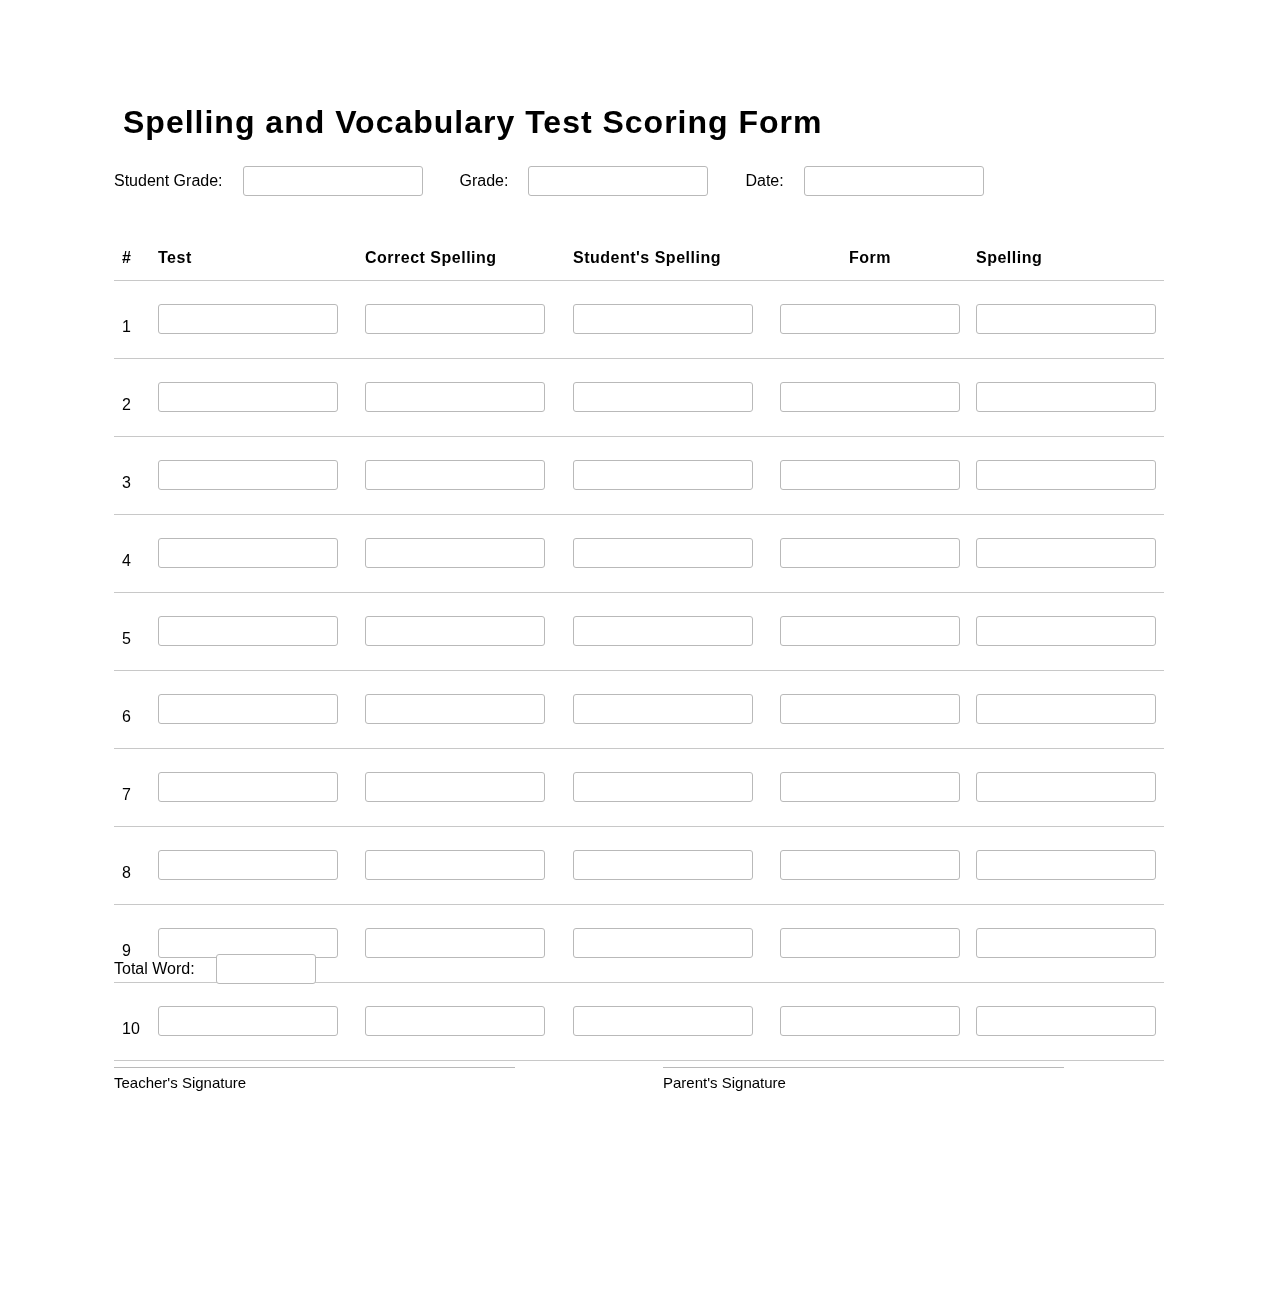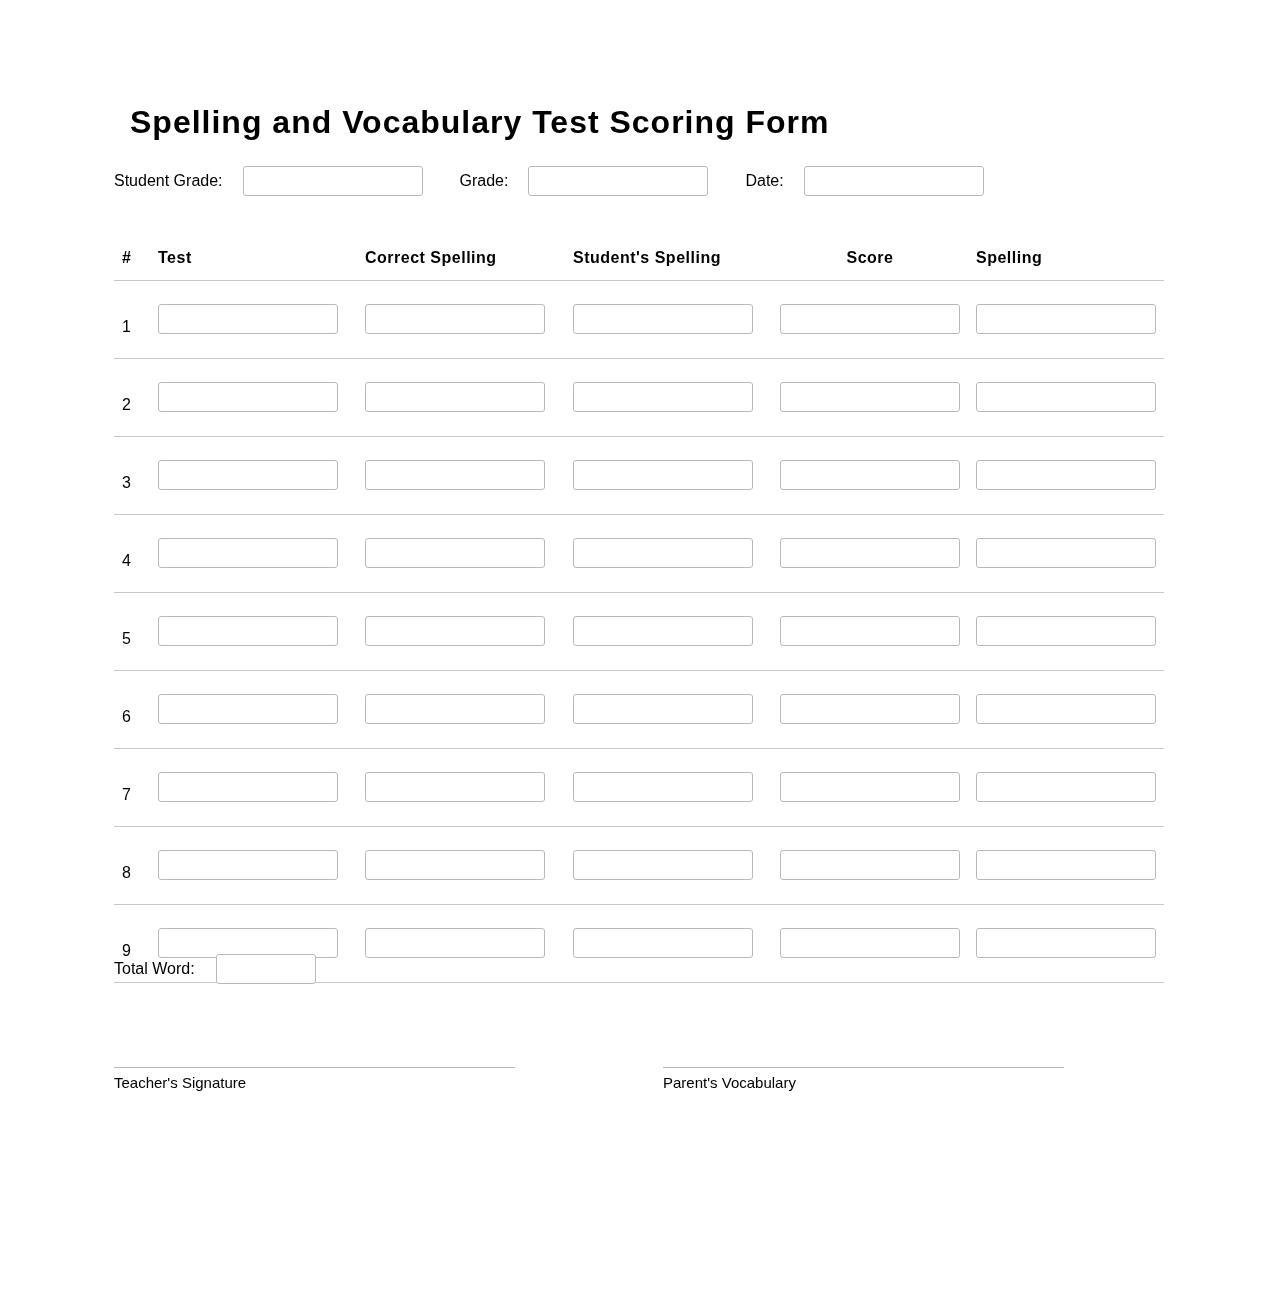--- a/index.html
+++ b/index.html
@@ -12,21 +12,21 @@
     }
     .page {
       position: absolute;
       left: 114px;
       top: 0;
       width: 1050px;
     }
     h1 {
       position: absolute;
       top: 104px;
-      left: 16px;
+      left: 9px;
       margin: 0;
       font-size: 32px;
       font-weight: bold;
       letter-spacing: 1px;
       white-space: nowrap;
     }
     .info-row {
       position: absolute;
       top: 166px;
       left: 0;
@@ -119,21 +119,21 @@
       <col style="width:207px">
       <col style="width:196px">
       <col style="width:188px">
     </colgroup>
     <thead>
       <tr>
         <th style="padding-left:8px">#</th>
         <th>Test</th>
         <th>Correct Spelling</th>
         <th>Student's Spelling</th>
-        <th class="center" style="padding-right:16px">Score</th>
+        <th class="center" style="padding-right:16px">Form</th>
         <th>Spelling</th>
       </tr>
     </thead>
     <tbody id="tbody">
         <tr>
           <td class="num">1</td>
           <td>
             <input type="text" class="inp" value="" style="">
           </td>
           <td>
@@ -286,27 +286,45 @@
           <td>
             <input type="text" class="inp" value="" style="">
           </td>
           <td>
             <input type="text" class="inp" value="" style="">
           </td>
           <td>
             <input type="text" class="inp" value="" style="">
           </td>
         </tr>
+        <tr>
+          <td class="num">10</td>
+          <td>
+            <input type="text" class="inp" value="" style="">
+          </td>
+          <td>
+            <input type="text" class="inp" value="" style="">
+          </td>
+          <td>
+            <input type="text" class="inp" value="" style="">
+          </td>
+          <td>
+            <input type="text" class="inp" value="" style="">
+          </td>
+          <td>
+            <input type="text" class="inp" value="" style="">
+          </td>
+        </tr>
       </tbody>
   </table>
 
   <div class="total">
     <span>Total Word:</span>
     <input class="inp" type="text" value="" style="">
   </div>
 
   <div class="sig" style="left:0">
     <span>Teacher's Signature</span>
   </div>
   <div class="sig" style="left:549px">
-    <span>Parent's Vocabulary</span>
+    <span>Parent's Signature</span>
   </div>
 </div>
 
 </body></html>

